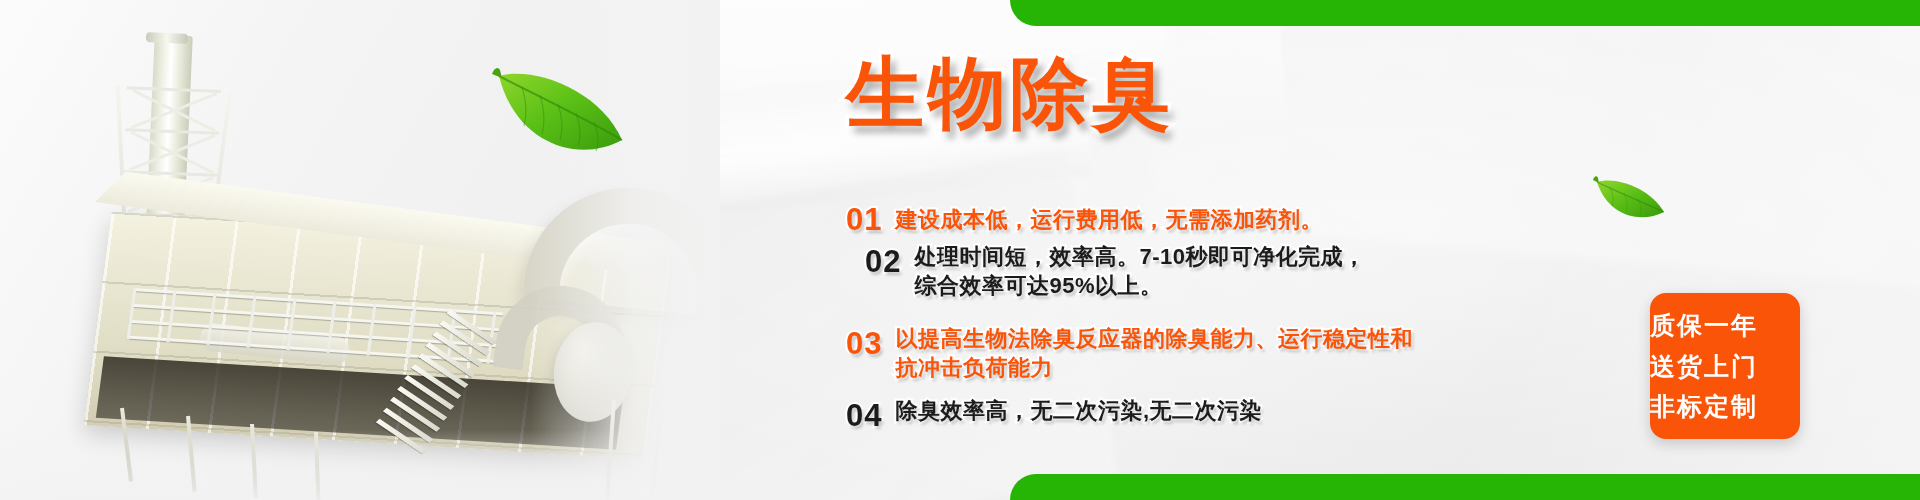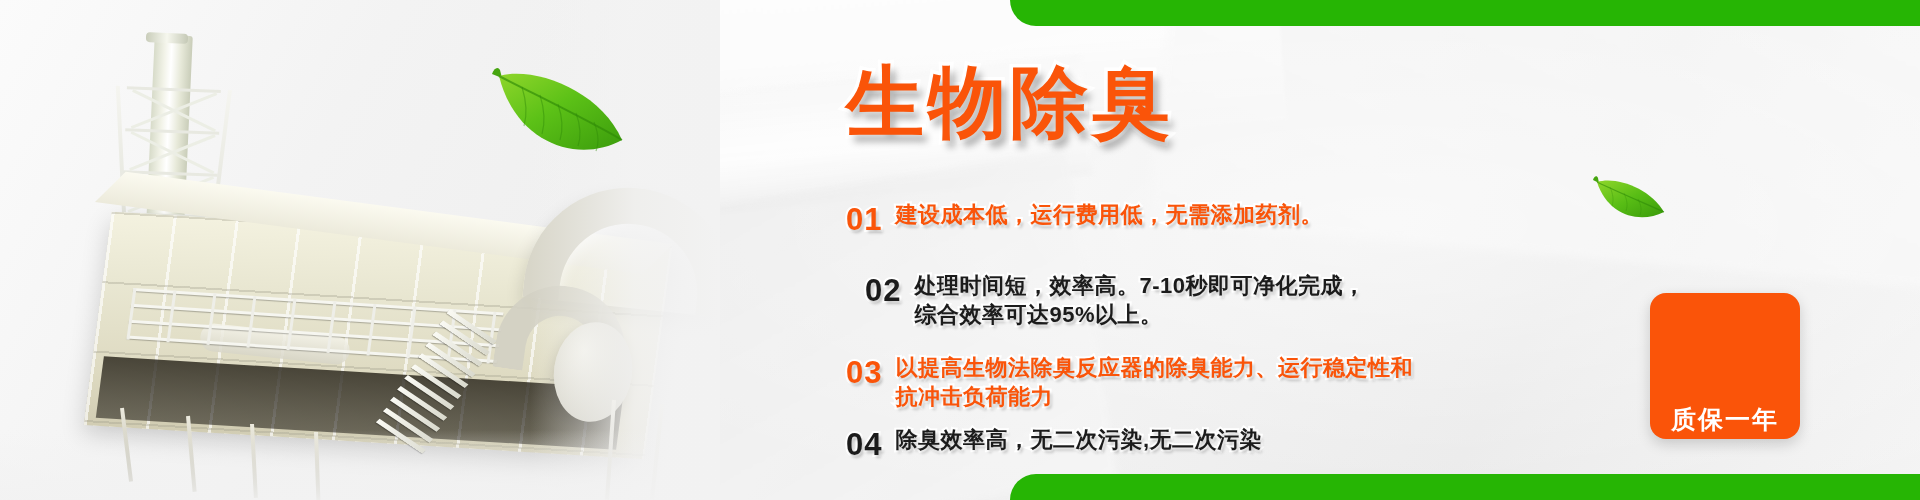--- a/index.html
+++ b/index.html
@@ -197,21 +197,21 @@
     background:linear-gradient(180deg, rgba(242,242,242,0), rgba(242,242,242,.9));
   }
 
   
   .leaf{ position:absolute; }
   .leaf-big{ left:482px; top:56px; width:150px; height:120px; }
   .leaf-small{ left:1588px; top:172px; width:82px; height:52px; }
 
   
   .headline{
-    position:absolute; left:846px; top:62px;
+    position:absolute; left:846px; top:53px;
     font-size:78px; line-height:1.05;
     font-weight:bold;
     letter-spacing:4px;
     color:#fa5409;
     -webkit-text-stroke:7px #ffffff;
     paint-order:stroke fill;
     text-shadow:5px 7px 7px rgba(0,0,0,.30);
     white-space:nowrap;
   }
 
@@ -240,32 +240,32 @@
     line-height:1.32;
     letter-spacing:.5px;
     -webkit-text-stroke:4px #ffffff;
     paint-order:stroke fill;
     text-shadow:2px 3px 3px rgba(0,0,0,.22);
     white-space:pre-line;
   }
   .orange{ color:#fa5409; }
   .dark{ color:#1b1b1b; }
 
-  .item.i1{ margin-bottom:31px; }
+  .item.i1{ margin-bottom:2px;align-items:center; }
   .item.i2{ margin-bottom:14px;margin-left:19px; }
   .item.i3{ margin-bottom:14px;margin-top:24px; }
 
   
   .badge{
     position:absolute; left:1650px; top:293px;
     width:150px; height:146px;
     background:#fa5409;
     border-radius:16px;
-    display:flex; 
-    align-items:flex-end; justify-content:center;
+    display:flex; flex-direction:column;
+    align-items:flex-start; justify-content:center;
     box-shadow:0 5px 14px rgba(0,0,0,.17);
   }
   .badge-line{
     color:#ffffff;
     font-size:25px; font-weight:bold;
     letter-spacing:2px;
     line-height:1.62;
     white-space:nowrap;
   }
 </style>
@@ -433,15 +433,17 @@
 
     <div class="item i4">
       <span class="num dark">04</span>
       <span class="txt dark">除臭效率高，无二次污染,无二次污染</span>
     </div>
 
   </div>
 
   <div class="badge">
     <div class="badge-line">质保一年</div>
+    <div class="badge-line">送货上门</div>
+    <div class="badge-line">非标定制</div>
   </div>
 
 </div>
 
 </body></html>

